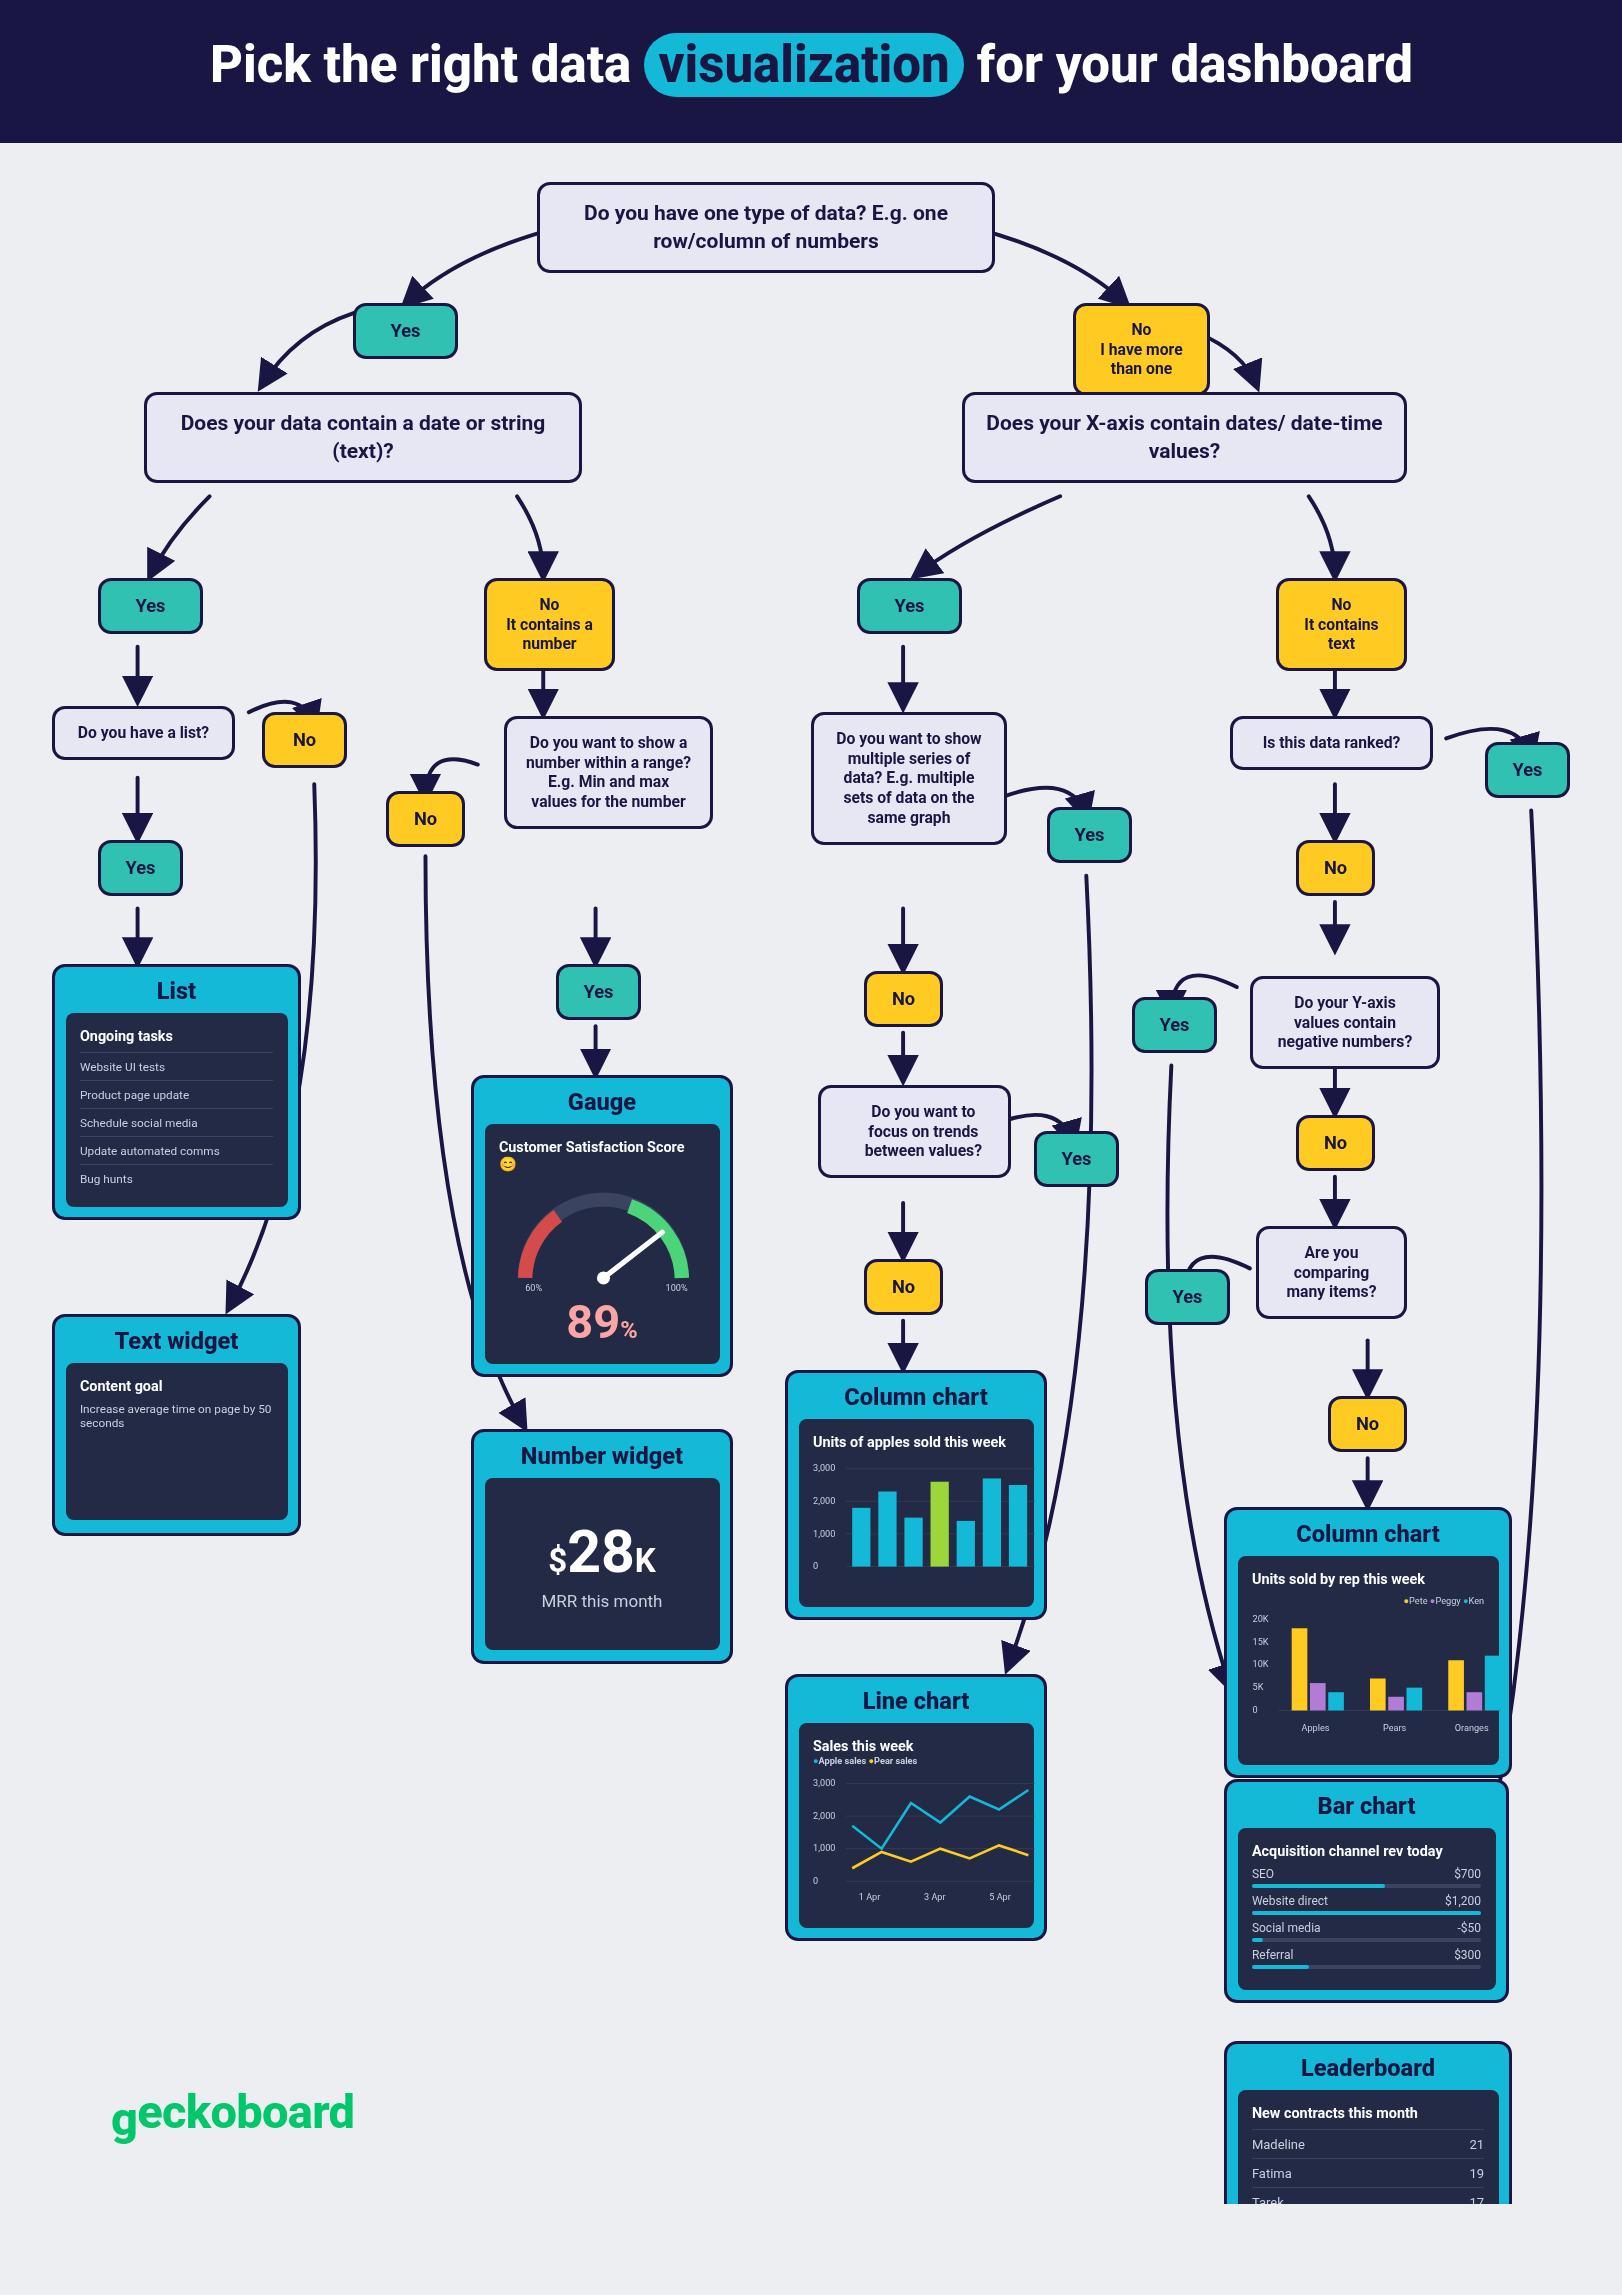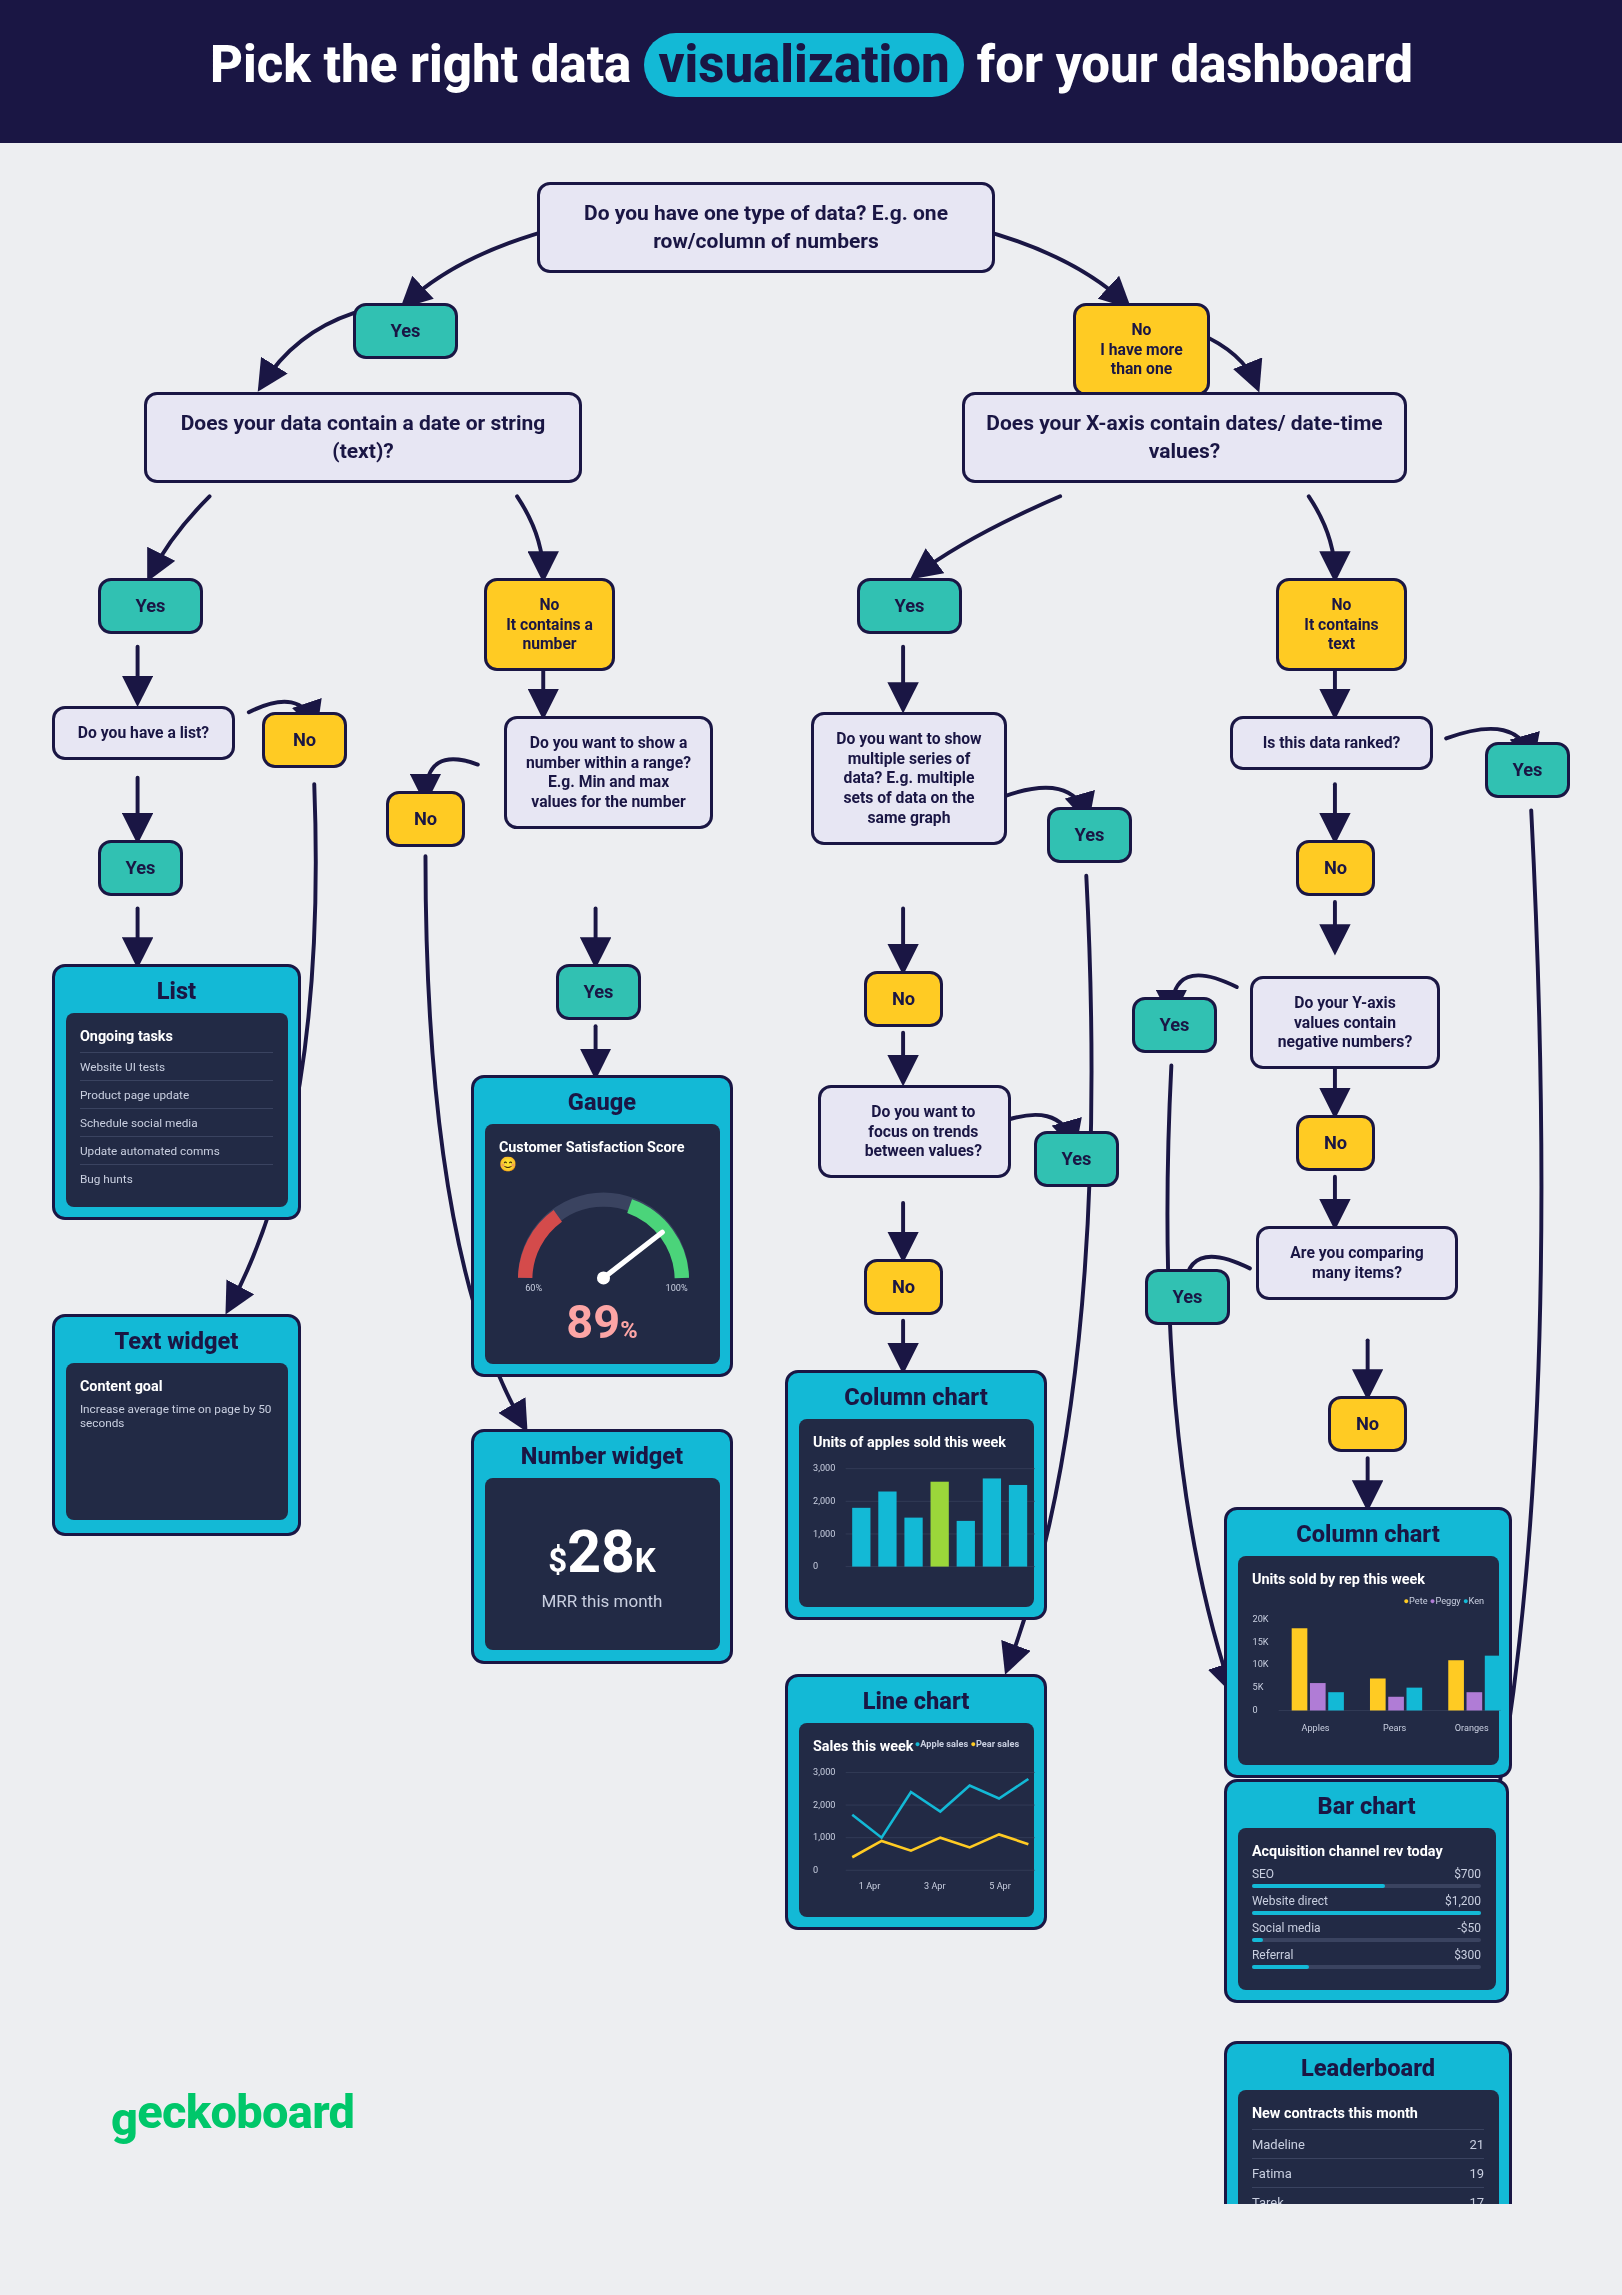--- a/index.html
+++ b/index.html
@@ -148,21 +148,21 @@
   <div class="box ans-no" style="left:864px; top:1116px; width:79px;">No</div>
 
   <div class="box question small" style="left:1230px; top:573px; width:203px;">Is this data ranked?</div>
   <div class="box ans-yes" style="left:1485px; top:599px; width:85px;">Yes</div>
   <div class="box ans-no" style="left:1296px; top:697px; width:79px;">No</div>
 
   <div class="box question small" style="left:1250px; top:808px; width:190px;margin-top:25px;">Do your Y-axis values contain negative numbers?</div>
   <div class="box ans-yes" style="left:1132px; top:854px; width:85px;">Yes</div>
   <div class="box ans-no" style="left:1296px; top:972px; width:79px;">No</div>
 
-  <div class="box question small" style="left:1256px; top:1083px; width:202px;">Are you comparing many items?</div>
+  <div class="box question small" style="left:1256px; top:1083px; width:151px;">Are you comparing many items?</div>
   <div class="box ans-yes" style="left:1145px; top:1126px; width:85px;">Yes</div>
   <div class="box ans-no" style="left:1328px; top:1253px; width:79px;">No</div>
 
   <div class="wcard" style="left:52px; top:821px; width:249px;">
     <h3>List</h3>
     <div class="inner">
       <div class="inner-title">Ongoing tasks</div>
       <div id="list-items">
           <div class="list-row">Website UI tests</div>
           <div class="list-row">Product page update</div>
@@ -232,21 +232,21 @@
         <rect x="220" y="96" width="28" height="70" fill="#13b9d6"></rect>
         <rect x="260" y="31" width="28" height="135" fill="#13b9d6"></rect>
         <rect x="300" y="41" width="28" height="125" fill="#13b9d6"></rect>
       </svg>
     </div>
   </div>
 
   <div class="wcard" style="left:785px; top:1531px; width:262px;">
     <h3>Line chart</h3>
     <div class="inner">
-      <div class="inner-title" style="display:flex; justify-content:space-between;">
+      <div class="inner-title" style="display:flex; justify-content:space-between;flex-direction:column;">
         <span>Sales this week</span>
         <span class="legend"><span style="color:#13b9d6">●</span><span>Apple sales</span> <span style="color:#ffcb23">●</span><span>Pear sales</span></span>
       </div>
       <svg width="222" height="137" viewBox="0 0 340 210">
         <g class="axis-lbl">
           <text x="0" y="20">3,000</text>
             <line x1="50" y1="16" x2="340" y2="16" stroke="#3a4360"></line>
           <text x="0" y="70">2,000</text>
             <line x1="50" y1="66" x2="340" y2="66" stroke="#3a4360"></line>
           <text x="0" y="120">1,000</text>

